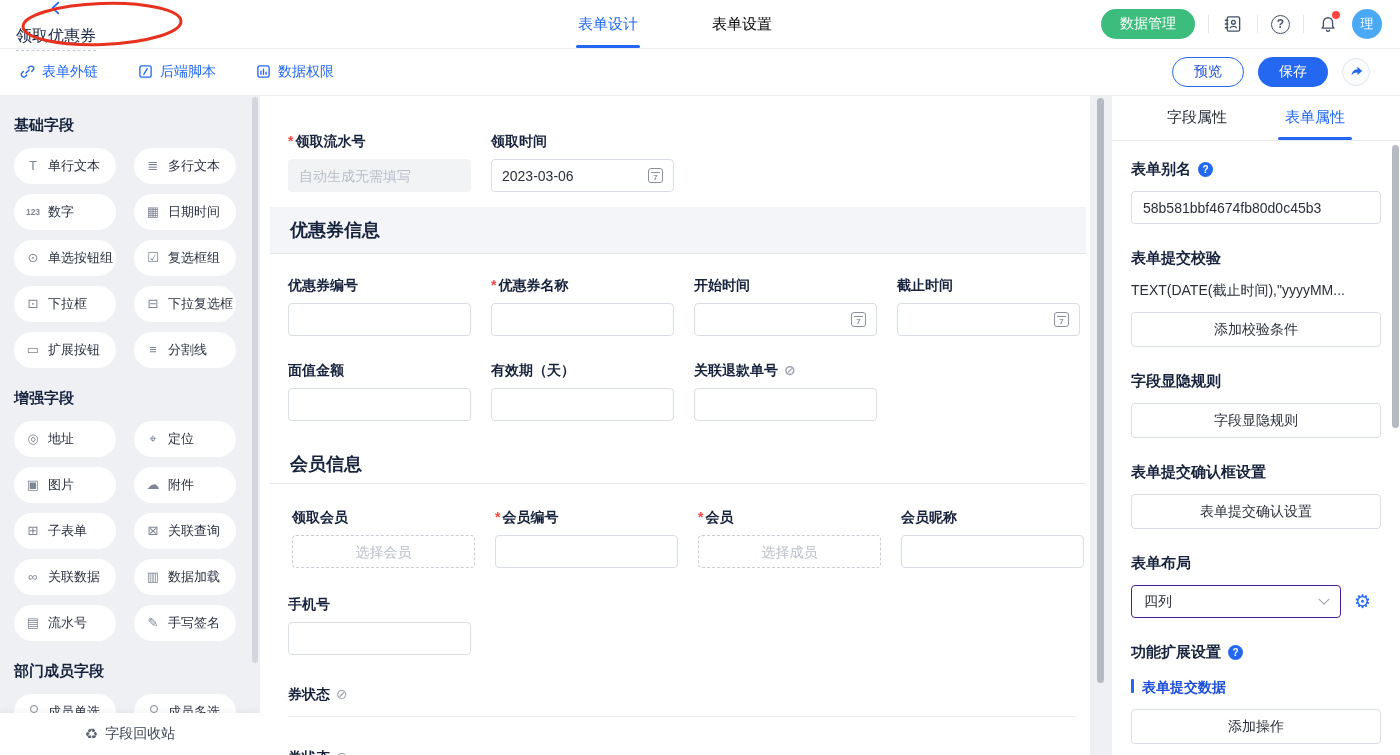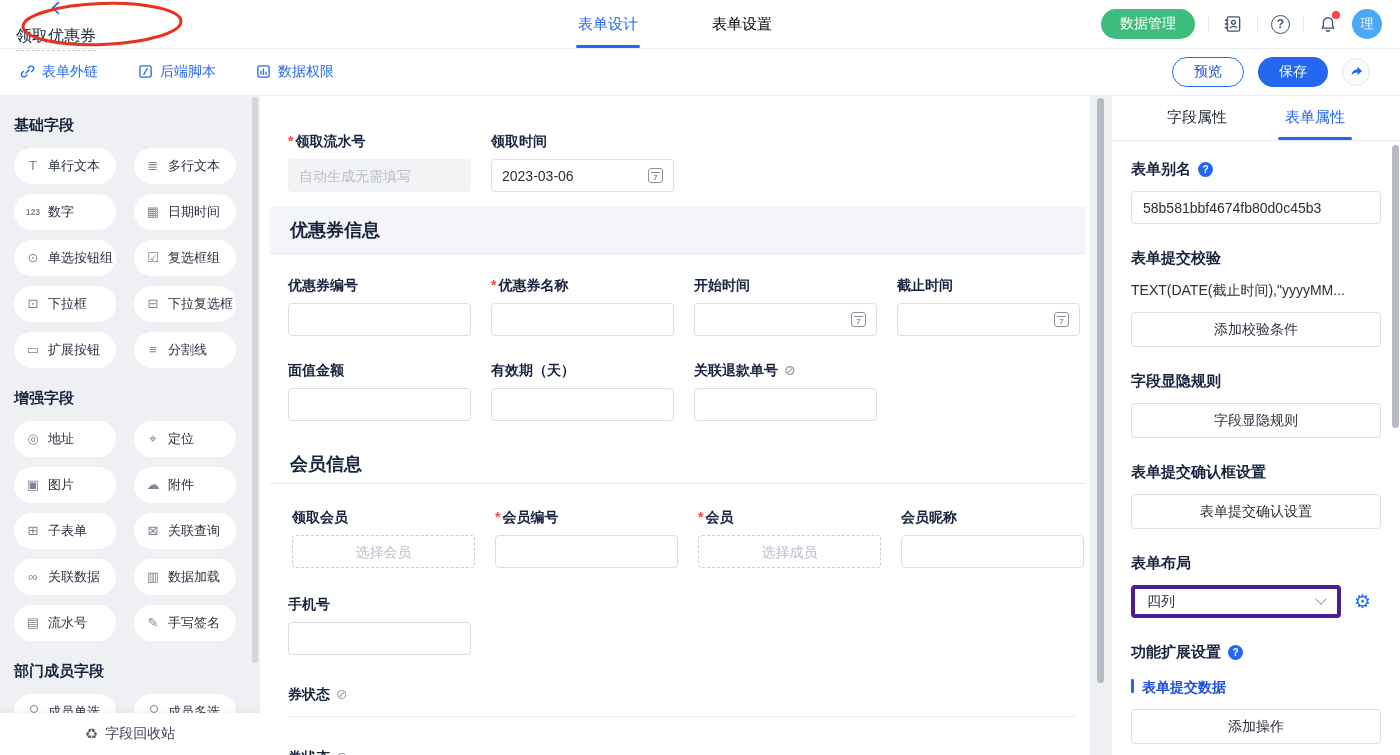--- a/index.html
+++ b/index.html
@@ -89,21 +89,21 @@
   .plabel{font-size:15px;font-weight:700;color:#17233d;margin-top:25px;display:flex;align-items:center;}
   .plabel.first{margin-top:19px;}
   .bhelp{width:15px;height:15px;border-radius:50%;background:#2468f2;color:#fff;font-size:10px;font-weight:700;
          display:inline-flex;align-items:center;justify-content:center;margin-left:7px;cursor:pointer;}
   .pinput{margin-top:12px;width:100%;height:33px;border:1px solid #d9dde4;border-radius:4px;box-sizing:border-box;
           padding:0 11px;font-size:14px;color:#2a2f3a;outline:none;background:#fff;}
   .pexpr{margin-top:14px;font-size:14px;color:#2a2f3a;white-space:nowrap;overflow:hidden;}
   .pbtn{margin-top:12px;height:33px;border:1px solid #d9dde4;border-radius:4px;background:#fff;
         display:flex;align-items:center;justify-content:center;font-size:14px;color:#2a2f3a;cursor:pointer;}
   .layoutrow{display:flex;align-items:center;gap:13px;margin-top:12px;}
-  .layoutsel{width:210px;height:33px;border:4px solid #4c1d95;border-radius:4px;display:flex;align-items:center;
+  .layoutsel{width:210px;height:33px;border:1px solid #4c1d95;border-radius:4px;display:flex;align-items:center;
              justify-content:space-between;padding:0 12px;font-size:14px;color:#2a2f3a;box-sizing:border-box;cursor:pointer;}
   .chev{width:7px;height:7px;border-right:1.6px solid #9aa1ac;border-bottom:1.6px solid #9aa1ac;
         transform:rotate(45deg) translate(-2px,-2px);}
   .gear{color:#2468f2;font-size:19px;cursor:pointer;line-height:19px;}
   .psub{margin-top:17px;display:flex;align-items:flex-start;gap:8px;font-size:14px;font-weight:700;color:#1d4ed8;}
   .psub::before{content:'';width:3px;height:14px;background:#2468f2;border-radius:1px;}
   
   .sb{position:absolute;border-radius:4px;z-index:9;cursor:pointer;}
   .sb.side{left:252px;top:97px;width:6px;height:566px;background:#d3d6dc;}
   .sb.canvas-sb{left:1097px;top:98px;width:7px;height:585px;background:#b6bac2;}

